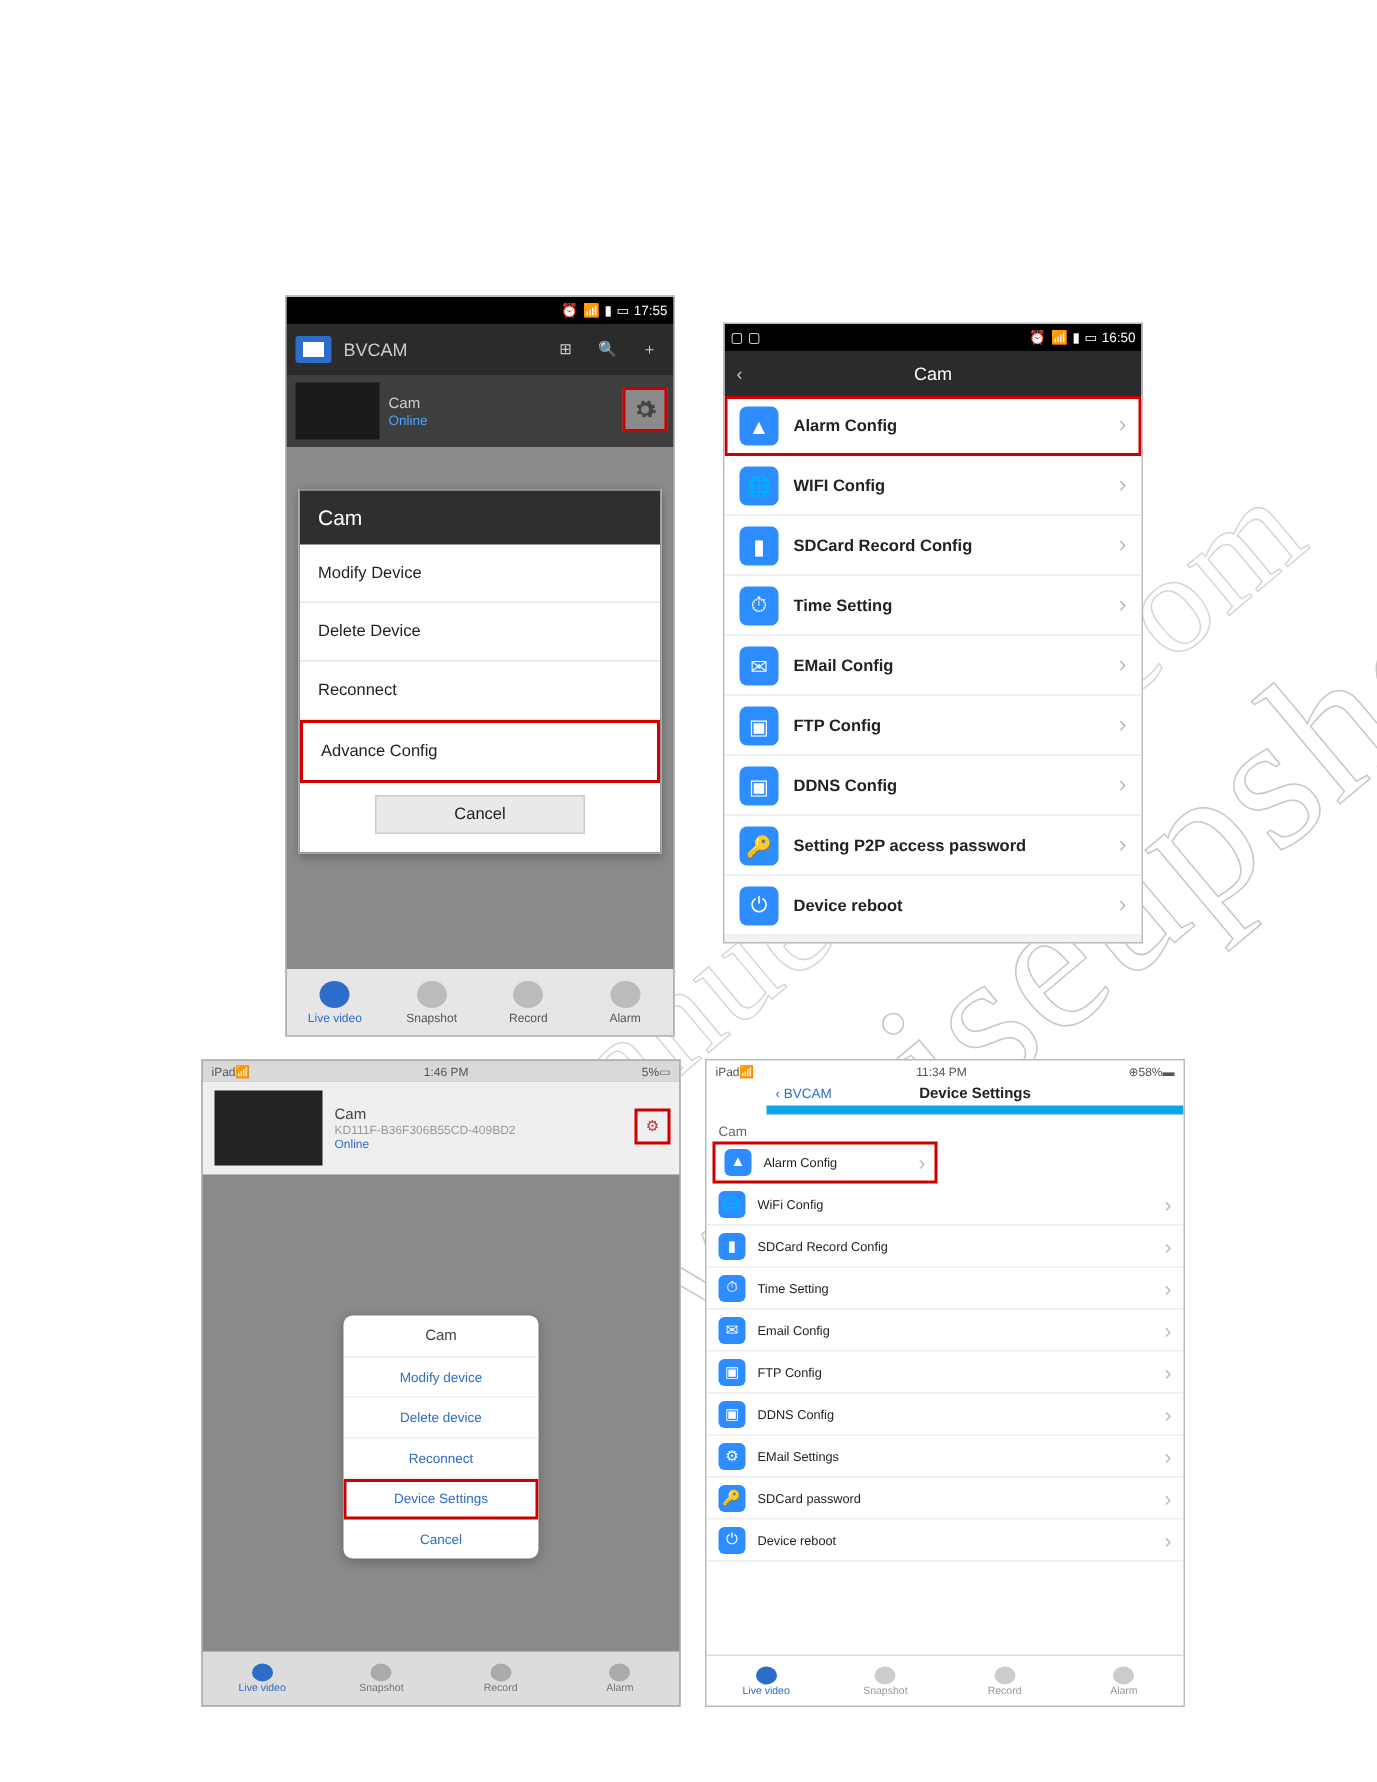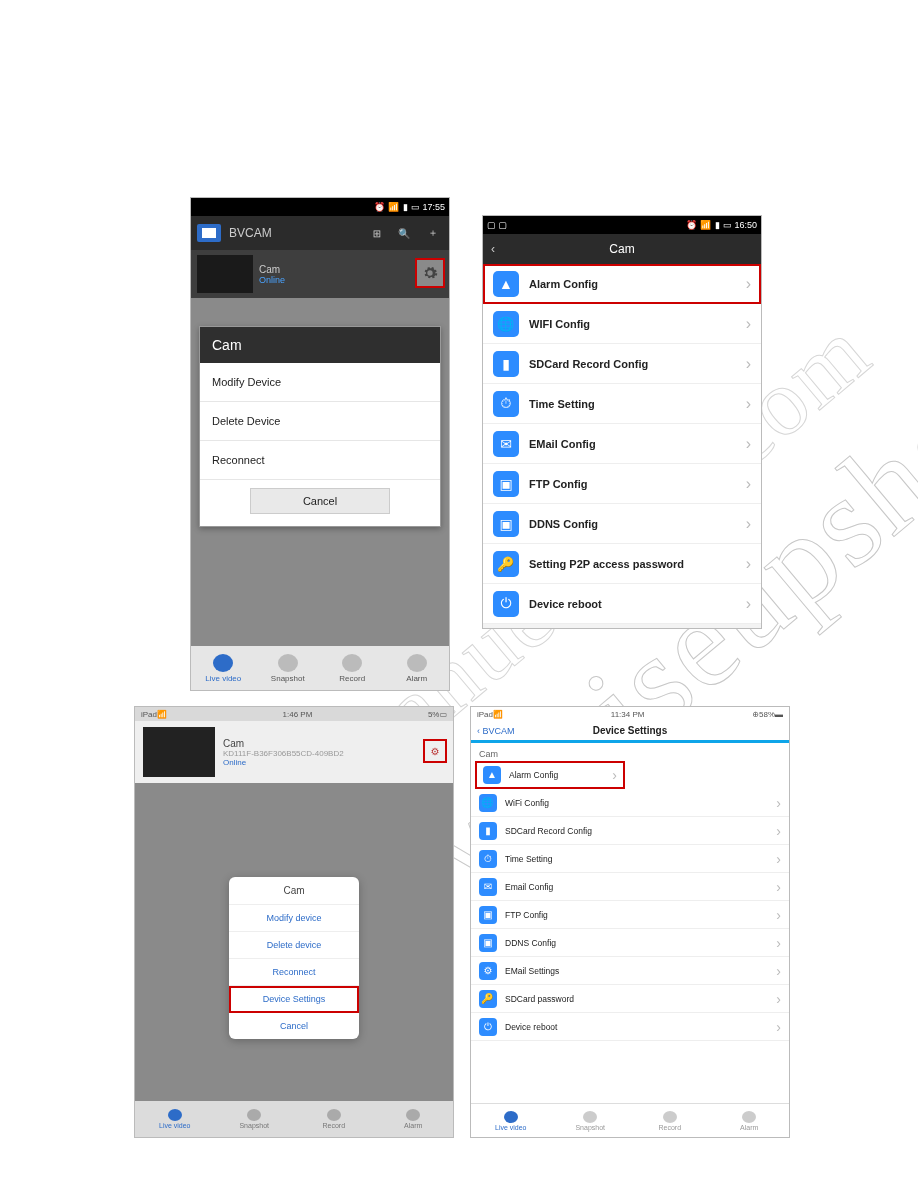--- a/index.html
+++ b/index.html
@@ -80,21 +80,21 @@
   .s3 .tabbar{ position:absolute; bottom:0; left:0; right:0; height:36px; background:#dcdcdc; display:flex;}
   .s3 .tabbar .tab{flex:1;display:flex;flex-direction:column;align-items:center;justify-content:center;font-size:7px;color:#777;gap:1px;}
   .s3 .tabbar .tab.active{color:#2d6cc8;}
   .s3 .tabbar .tab .tico{width:14px;height:12px;border-radius:50%;background:#aaa;}
   .s3 .tabbar .tab.active .tico{background:#2d6cc8;}
 
   
   .s4 { left: 470px; top: 706px; width: 320px; height: 432px; background:#fff; }
   .s4 .statusbar { height:14px; color:#555; display:flex; align-items:center; padding:0 6px; font-size:8px;}
   .s4 .statusbar .spacer{flex:1}
-  .s4 .navbar { height:22px; display:flex; align-items:center; justify-content:center; position:relative; font-size:10px; font-weight:600; border-bottom:3px solid #0ea5e9;}
+  .s4 .navbar { height:22px; display:flex; align-items:center; justify-content:center; position:relative; font-size:10px; font-weight:600; border-bottom:6px solid #0ea5e9;margin-left:40px;}
   .s4 .navbar .back{position:absolute;left:6px;color:#2d6cc8;font-size:9px;font-weight:400;}
   .s4 .section{font-size:9px;color:#666;padding:6px 8px 2px;}
   .s4 .list{}
   .s4 .row{ display:flex; align-items:center; height:28px; border-bottom:1px solid #eee; padding:0 8px; gap:8px;}
   .s4 .row.hl{ outline:2px solid #c00; outline-offset:-2px; width:150px; margin-left:4px;}
   .s4 .row .ric{ width:18px; height:18px; border-radius:4px; background:#2d8cff; display:flex;align-items:center;justify-content:center;color:#fff;font-size:10px;}
   .s4 .row .lbl{ flex:1; font-size:8.5px;}
   .s4 .row .chev{ color:#bbb; font-size:14px;}
   .s4 .tabbar{position:absolute;bottom:0;left:0;right:0;height:34px;border-top:1px solid #ddd;display:flex;}
   .s4 .tabbar .tab{flex:1;display:flex;flex-direction:column;align-items:center;justify-content:center;font-size:7px;color:#999;gap:1px;}
@@ -155,20 +155,21 @@
         <svg class="gearsvg" viewBox="0 0 24 24">
             <path fill="#444" d="M12 8a4 4 0 100 8 4 4 0 000-8zm9 4l2 1-1 3-2-.5a8 8 0 01-1.5 1.5l.5 2-3 1-1-2h-2l-1 2-3-1 .5-2A8 8 0 017 16.5L5 17l-1-3 2-1v-2L4 10l1-3 2 .5A8 8 0 018.5 6L8 4l3-1 1 2h2l1-2 3 1-.5 2A8 8 0 0119 7.5l2-.5 1 3-2 1v2z"></path>
           </svg>
       </div>
     </div>
     <div class="modal">
       <div class="mtitle">Cam</div>
       <div class="mitem">Modify Device</div>
       <div class="mitem">Delete Device</div>
       <div class="mitem">Reconnect</div>
+      <div class="mitem hl">Advance Config</div>
       <div class="cancelwrap">
         <div class="cancel">Cancel</div>
       </div>
     </div>
     <div class="tabbar">
       <div class="tab active">
           <div class="tico"></div>
           <span>Live video</span>
         </div>
       <div class="tab">

